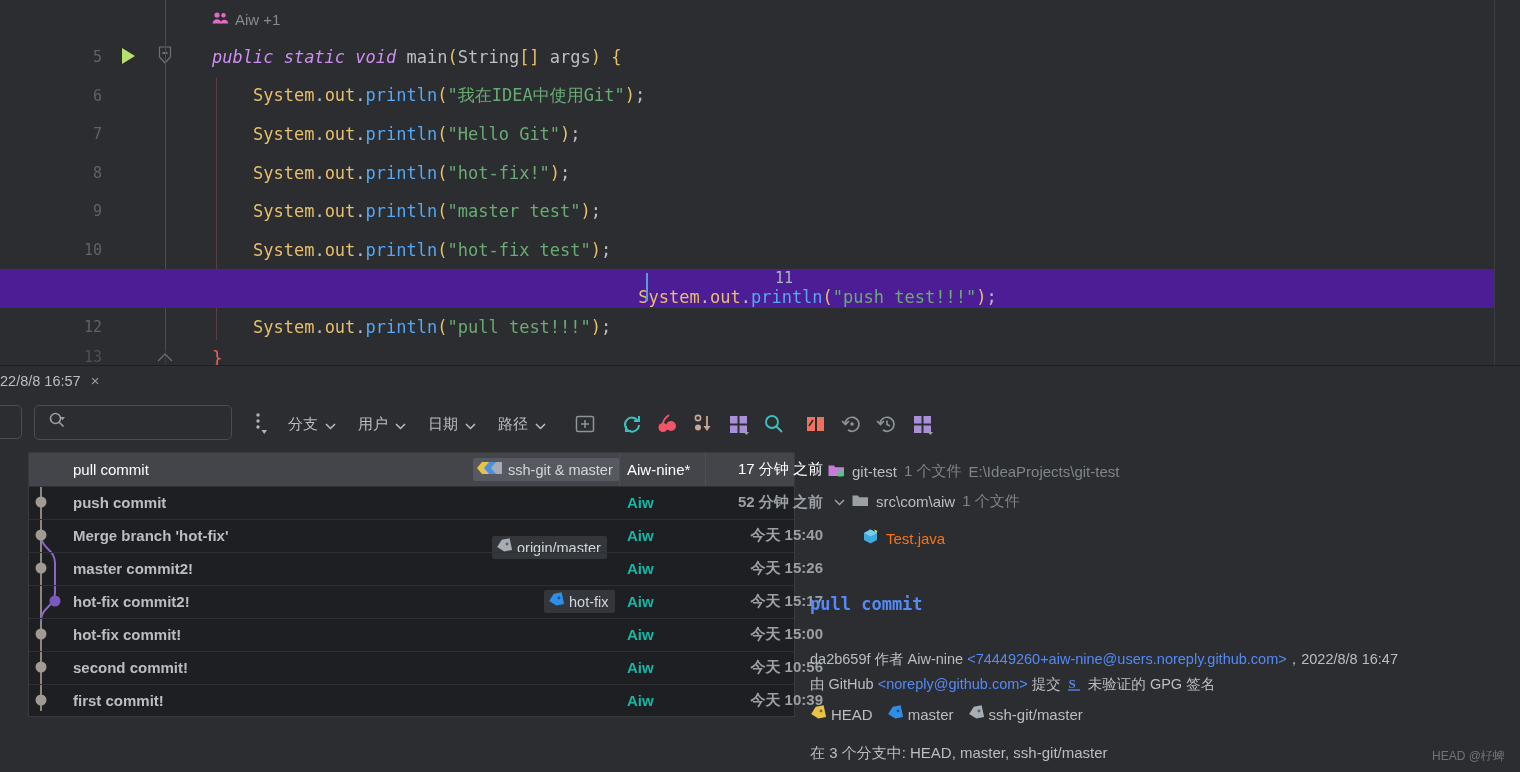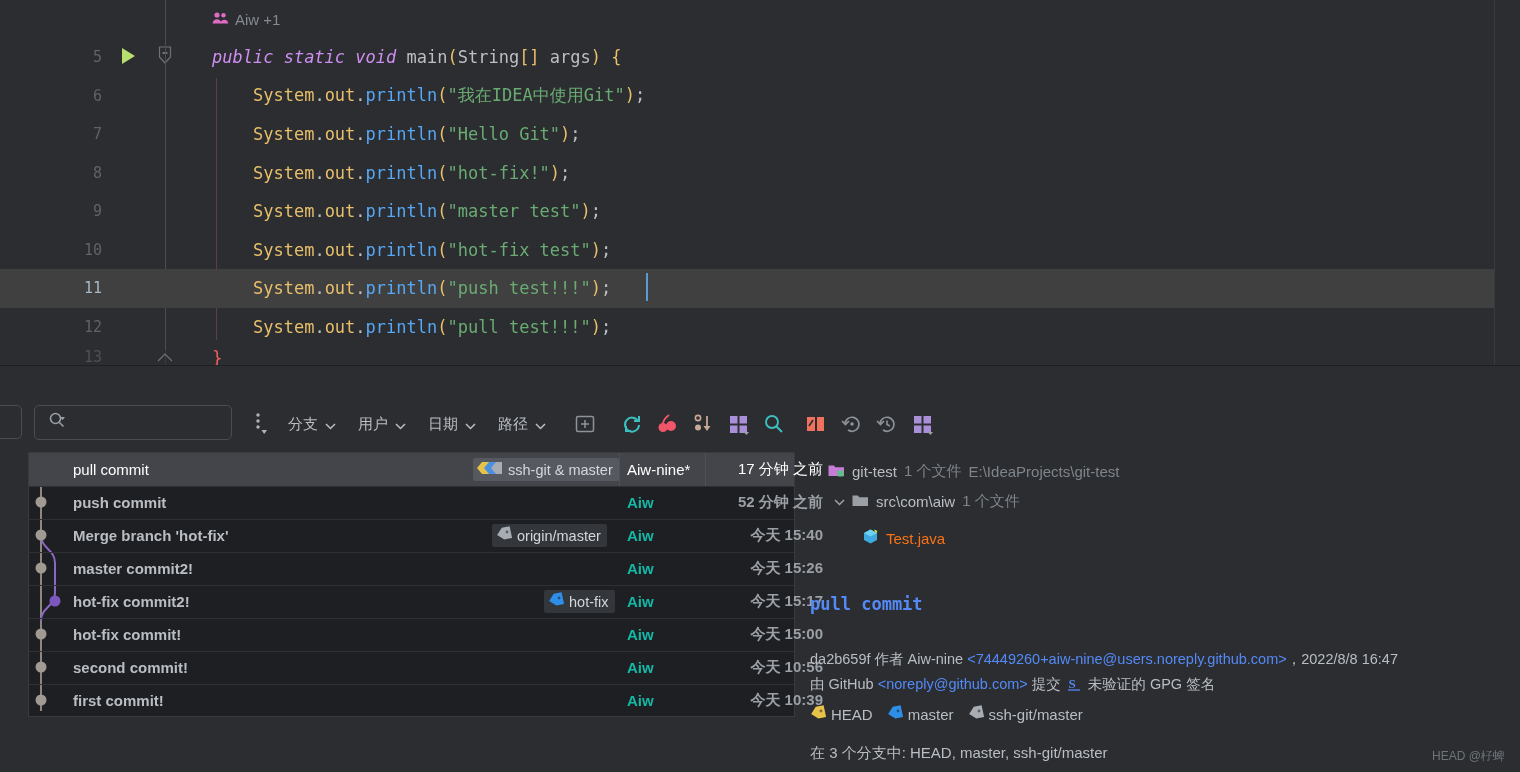--- a/index.html
+++ b/index.html
@@ -26,21 +26,21 @@
   }
   .editor-right-strip {
     position: absolute; left: 1494px; top: 0; width: 26px; height: 366px;
     background: #2b2d30; border-left: 1px solid #393b40;
   }
 
   .code-line {
     position: absolute; left: 0; width: 1494px; height: 38.5px;
     display: flex; align-items: center;
   }
-  .code-line.current { background: #404040; }
+  .code-line.current { background: #4c1d95; flex-direction: column; }
   .ln {
     width: 112px; text-align: right; padding-right: 10px;
     font-family: "DejaVu Sans Mono", monospace; font-size: 15px;
     color: #606366;
   }
   .ln.active { color: #a9b7c6; }
   .code-text {
     margin-left: 100px;
     font-family: "DejaVu Sans Mono", monospace; font-size: 17px;
     white-space: pre; letter-spacing: 0px;
@@ -305,20 +305,26 @@
 
     <div class="line13-peek">
       <span class="line13-ln">13</span>
       <span class="line13-brace">}</span>
     </div>
 
     <div class="editor-right-strip"></div>
   </div>
   <div class="editor-bottom-border"></div>
 
+  <div class="tabbar">
+    <div class="tab-title">
+      <span>22/8/8 16:57</span>
+      <span class="tab-close">×</span>
+    </div>
+  </div>
 
   <div class="logtoolbar">
     <div class="left-stub"></div>
 
     <div class="searchbox">
       <span>
         <svg width="19" height="19" viewBox="0 0 19 19">
           <circle cx="7.5" cy="7.5" r="5" fill="none" stroke="#9aa0a6" stroke-width="1.6"></circle>
           <line x1="11.2" y1="11.2" x2="15.5" y2="15.5" stroke="#9aa0a6" stroke-width="1.6"></line>
           <path d="M12 6 L17 6 L14.5 9.2 Z" fill="#9aa0a6"></path>
@@ -473,21 +479,21 @@
         </div>
         <div class="row-sep" style="top: 33px;"></div>
         <div class="commit-row" style="top: 33px;">
           <span class="c-subject">push commit</span>
           <span class="c-author">Aiw</span>
           <span class="c-date">52 分钟 之前</span>
         </div>
         <div class="row-sep" style="top: 66px;"></div>
         <div class="commit-row" style="top: 66px;">
           <span class="c-subject">Merge branch 'hot-fix'</span>
-          <span class="c-refs" style="left: 463px; top: 5px;">
+          <span class="c-refs" style="left: 463px; top: 17px;">
             <span><svg width="16" height="15" viewBox="0 0 16 15">
                 <path d="M1 7.5 L7 1.5 L15 1.5 L15 13.5 L7 13.5 Z" fill="#a8adb3" transform="rotate(-12 8 7.5)"></path>
                 <circle cx="11" cy="6" r="1.4" fill="#1e1f22" opacity="0.55"></circle>
               </svg></span>
             <span class="reflabel">origin/master</span>
           </span>
           <span class="c-author">Aiw</span>
           <span class="c-date">今天 15:40</span>
         </div>
         <div class="row-sep" style="top: 99px;"></div>

